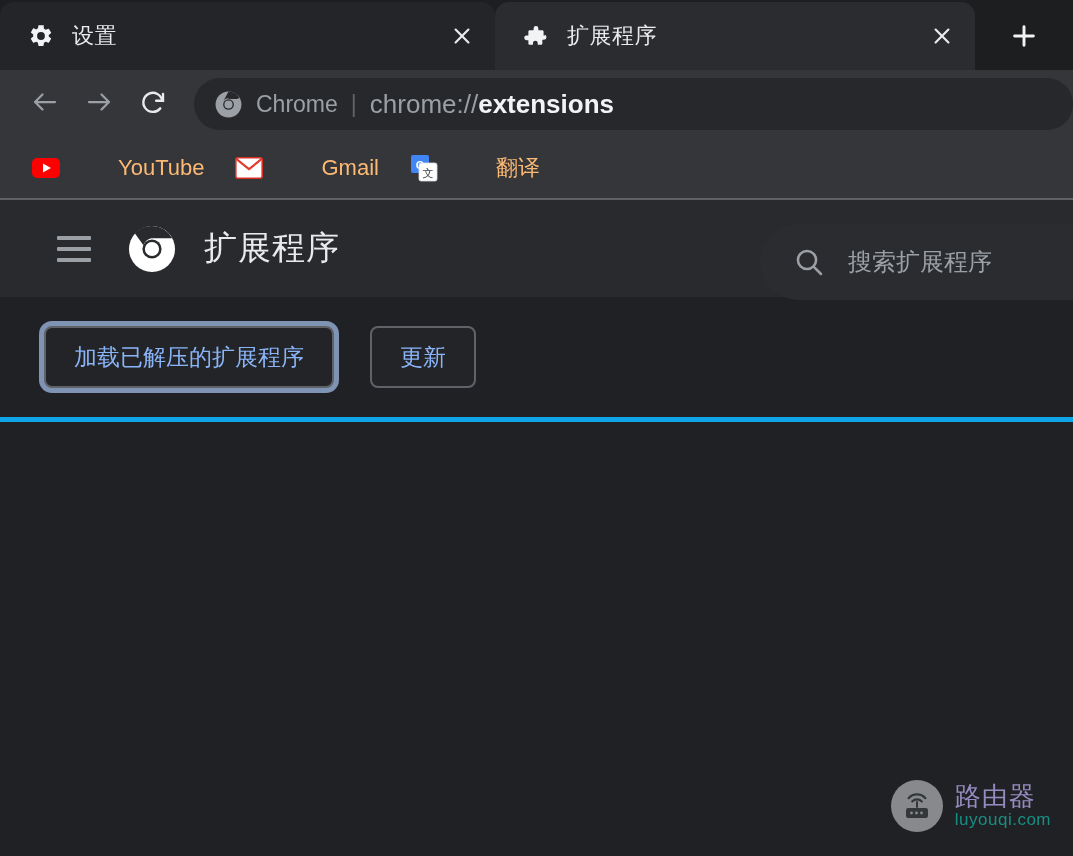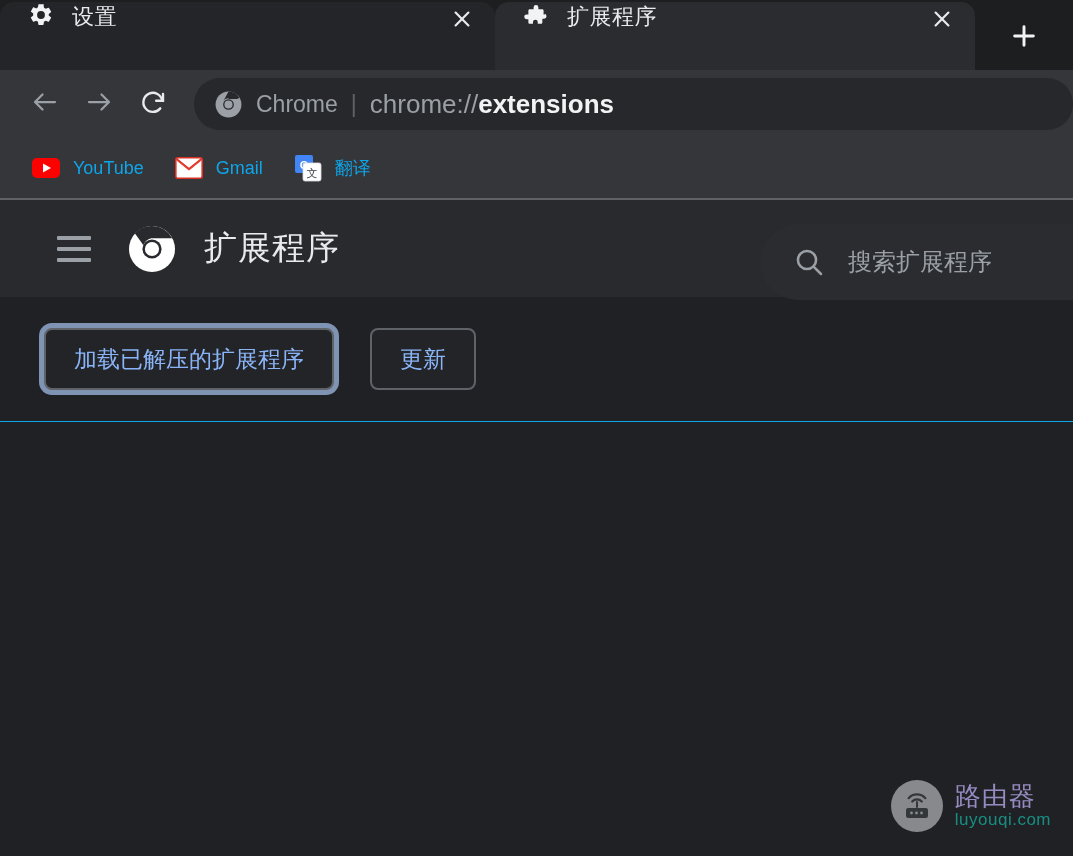--- a/index.html
+++ b/index.html
@@ -21,20 +21,21 @@
     height: 70px;
     background: #1d1e20;
     display: flex;
     align-items: flex-end;
     padding: 0;
   }
   .tab {
     position: relative;
     height: 68px;
     display: flex;
+    align-items: center;
     border-top-left-radius: 14px;
     border-top-right-radius: 14px;
     box-sizing: border-box;
     padding: 0 16px 0 28px;
     cursor: default;
   }
   .tab.inactive {
     width: 495px;
     background: #242529;
   }
@@ -158,23 +159,24 @@
   .bookmark-icon {
     width: 30px;
     height: 30px;
     flex: 0 0 30px;
     margin-right: 12px;
     display: flex;
     align-items: center;
     justify-content: center;
   }
   .bookmark-label {
-    color: #0ea5e9;
-    font-size: 18px;
+    color: #fdba74;
+    font-size: 22px;
     white-space: nowrap;
+    margin-left: 45px;
   }
 
   
   .page {
     height: 653px;
     background: #202124;
     position: relative;
     overflow: hidden;
   }
   .ext-header {
@@ -256,21 +258,21 @@
     opacity: 1;
   }
 
   .toolbar-row {
     height: 125px;
     background: #202124;
     display: flex;
     align-items: center;
     padding-left: 44px;
     box-sizing: border-box;
-    border-bottom: 1px solid #0ea5e9;
+    border-bottom: 5px solid #0ea5e9;
   }
   .ext-btn {
     height: 62px;
     min-width: 0;
     background: #232427;
     border: 2px solid #5f6368;
     border-radius: 8px;
     color: #8ab4f8;
     font-size: 23px;
     font-family: "Liberation Sans", "DejaVu Sans", sans-serif;

